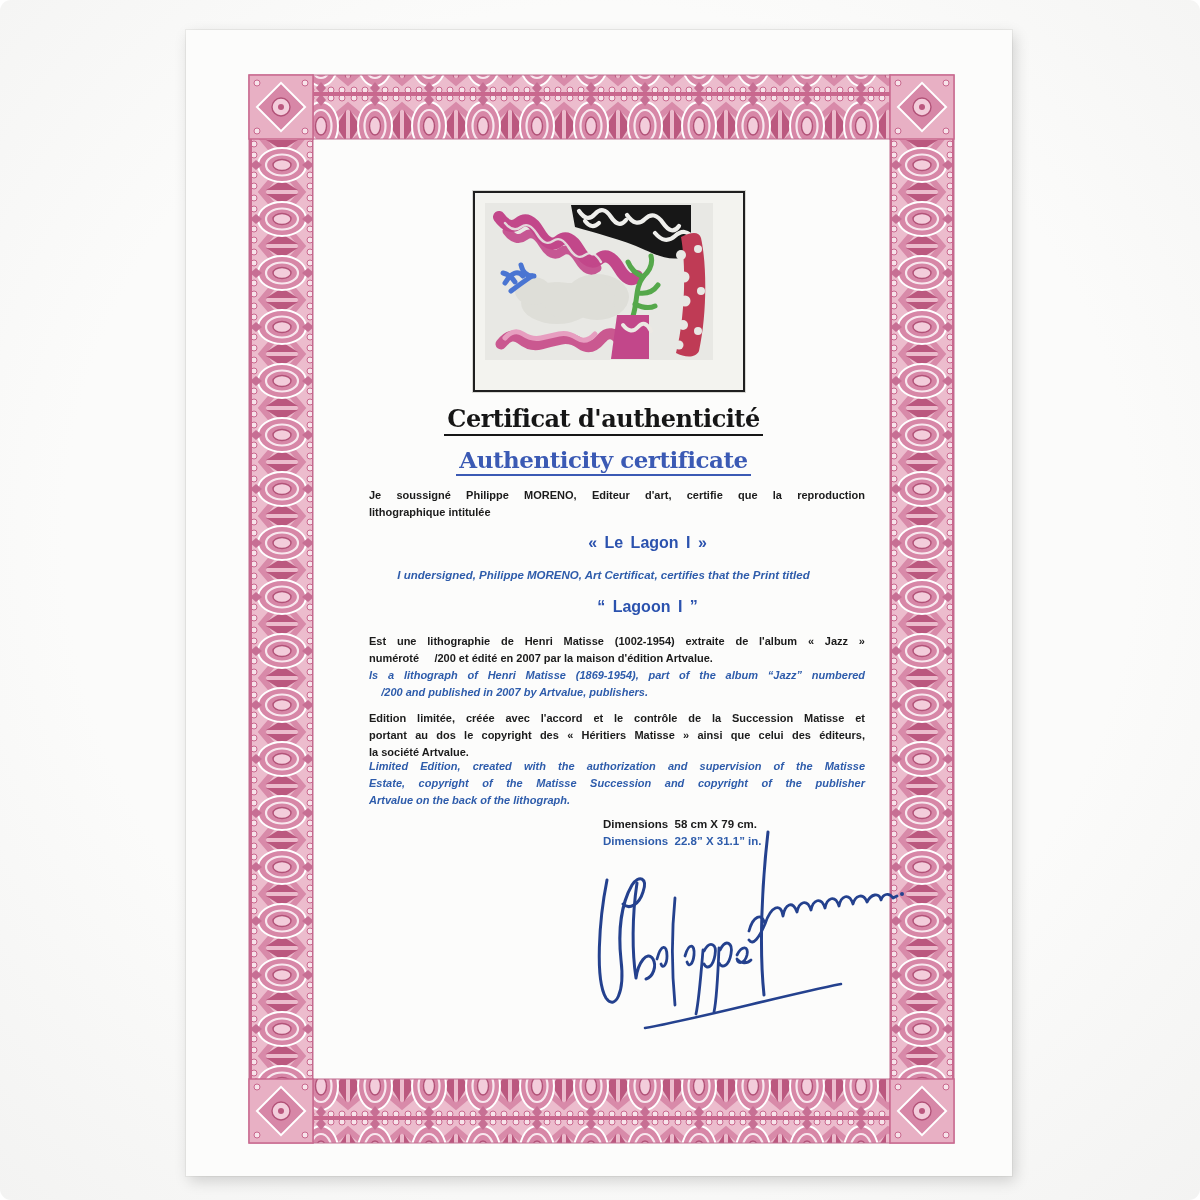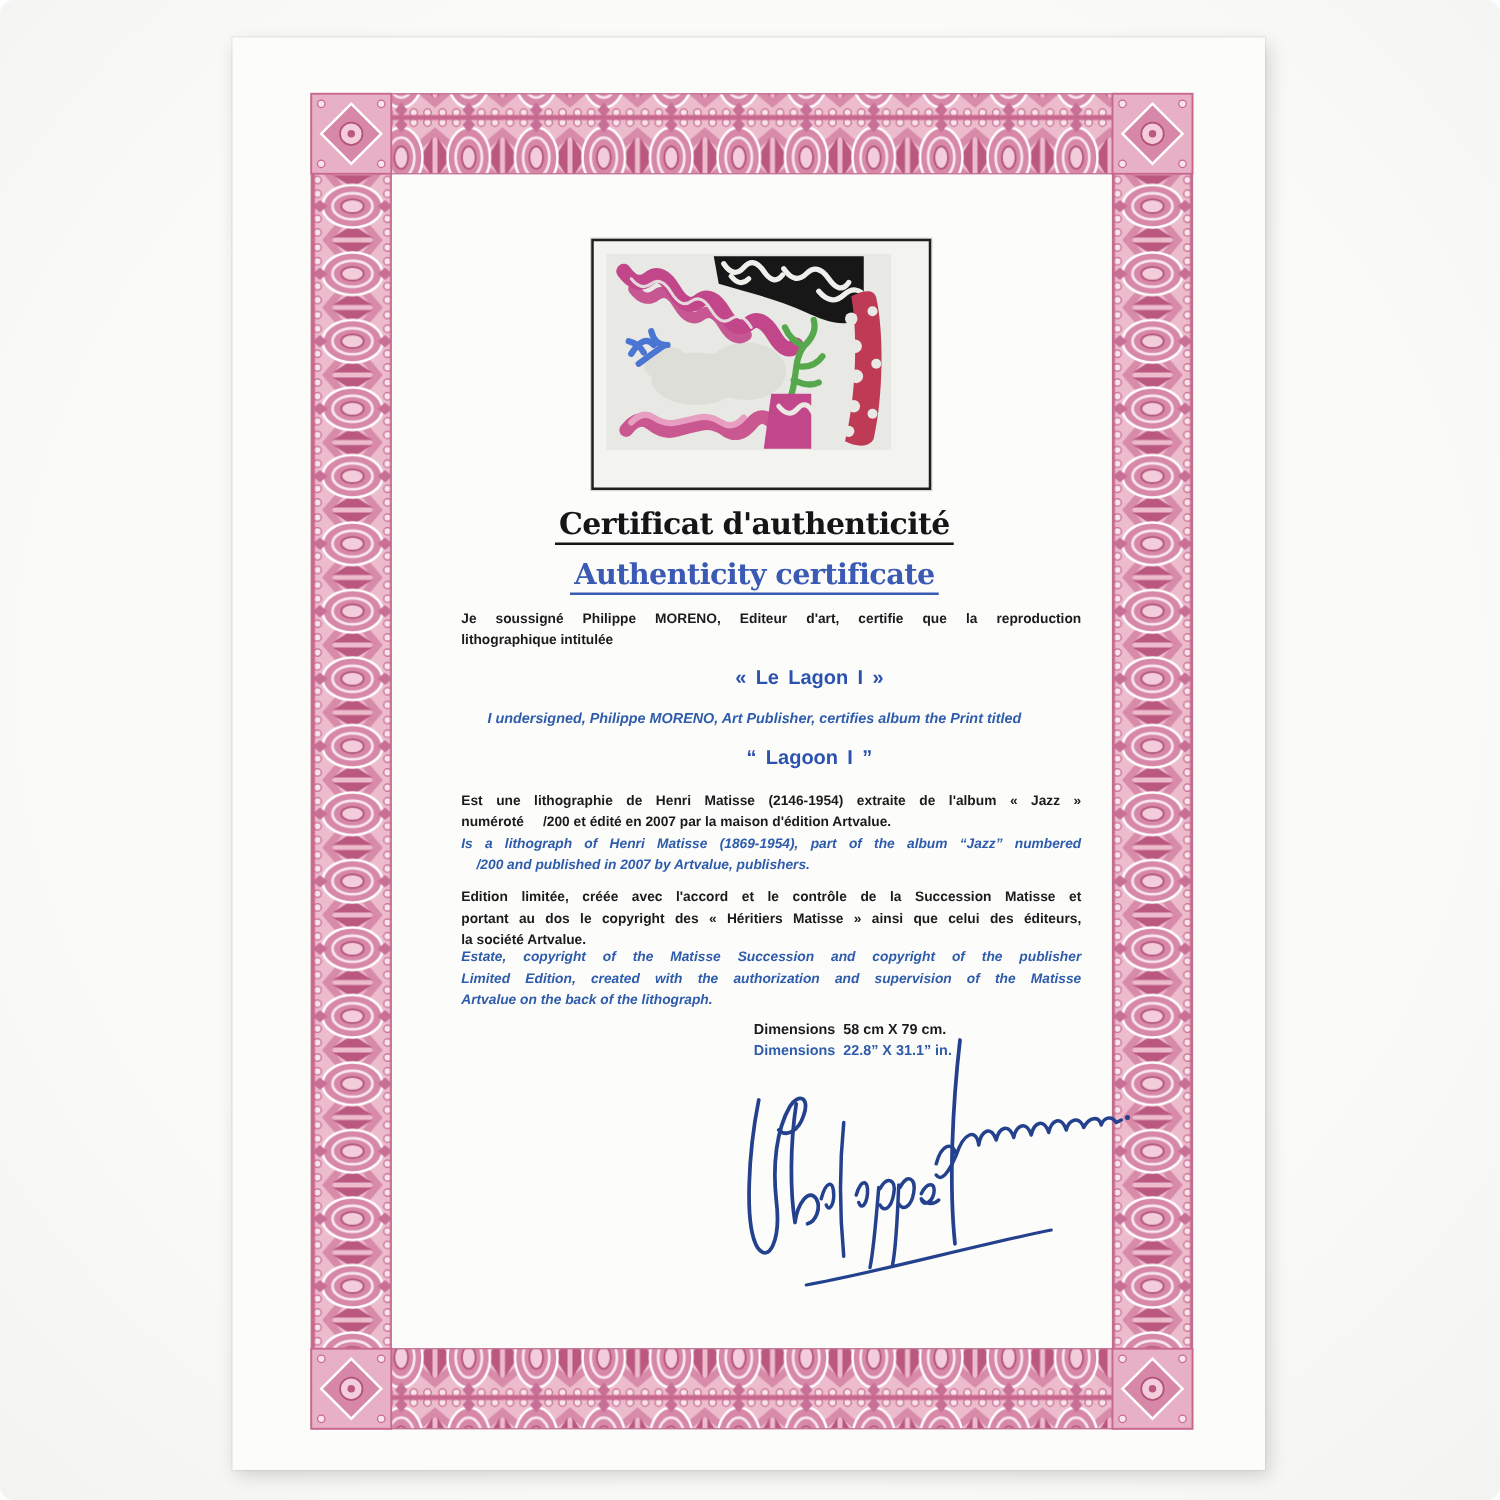--- a/index.html
+++ b/index.html
@@ -181,41 +181,41 @@
     <h1 class="title title-fr"><span class="u">Certificat d'authenticité</span></h1>
     <h2 class="title title-en"><span class="u">Authenticity certificate</span></h2>
 
     <div class="para" style="top:457px">
         <div class="tline">Je soussigné Philippe MORENO, Editeur d'art, certifie que la reproduction</div>
         <div class="tline tlast">lithographique intitulée</div>
       </div>
 
     <div class="ctitle" style="top:504px">« Le Lagon I »</div>
 
-    <div class="citalic" style="top:539px">I undersigned, Philippe MORENO, Art Publisher, certifies album the Print titled</div>
+    <div class="citalic" style="top:539px">I undersigned, Philippe MORENO, Art Certificat, certifies that the Print titled</div>
 
     <div class="ctitle" style="top:568px">“ Lagoon I ”</div>
 
     <div class="para" style="top:603px">
-        <div class="tline">Est une lithographie de Henri Matisse (2146-1954) extraite de l'album « Jazz »</div>
+        <div class="tline">Est une lithographie de Henri Matisse (1002-1954) extraite de l'album « Jazz »</div>
         <div class="tline tlast">numéroté&nbsp;&nbsp;&nbsp;&nbsp;&nbsp;/200 et édité en 2007 par la maison d'édition Artvalue.</div>
       </div>
     <div class="para blue" style="top:637px">
         <div class="tline">Is a lithograph of Henri Matisse (1869-1954), part of the album “Jazz” numbered</div>
         <div class="tline tlast">&nbsp;&nbsp;&nbsp;&nbsp;/200 and published in 2007 by Artvalue, publishers.</div>
       </div>
 
     <div class="para" style="top:680px">
         <div class="tline">Edition limitée, créée avec l'accord et le contrôle de la Succession Matisse et</div>
         <div class="tline">portant au dos le copyright des « Héritiers Matisse » ainsi que celui des éditeurs,</div>
         <div class="tline tlast">la société Artvalue.</div>
       </div>
     <div class="para blue" style="top:728px">
+        <div class="tline">Limited Edition, created with the authorization and supervision of the Matisse</div>
         <div class="tline">Estate, copyright of the Matisse Succession and copyright of the publisher</div>
-        <div class="tline">Limited Edition, created with the authorization and supervision of the Matisse</div>
         <div class="tline tlast">Artvalue on the back of the lithograph.</div>
       </div>
 
     <div class="dims">
       <div class="metric">Dimensions&nbsp; 58 cm X 79 cm.</div>
       <div class="imperial">Dimensions&nbsp; 22.8” X 31.1” in.</div>
     </div>
 
     <svg class="sig" width="330" height="210" viewBox="0 0 330 210">
       <path stroke-width="3" d="M16,52 C8,92 4,152 15,170 C24,183 34,165 30,132 C27,104 30,76 41,57 C48,46 57,50 52,64 C48,77 38,82 32,76"></path>

